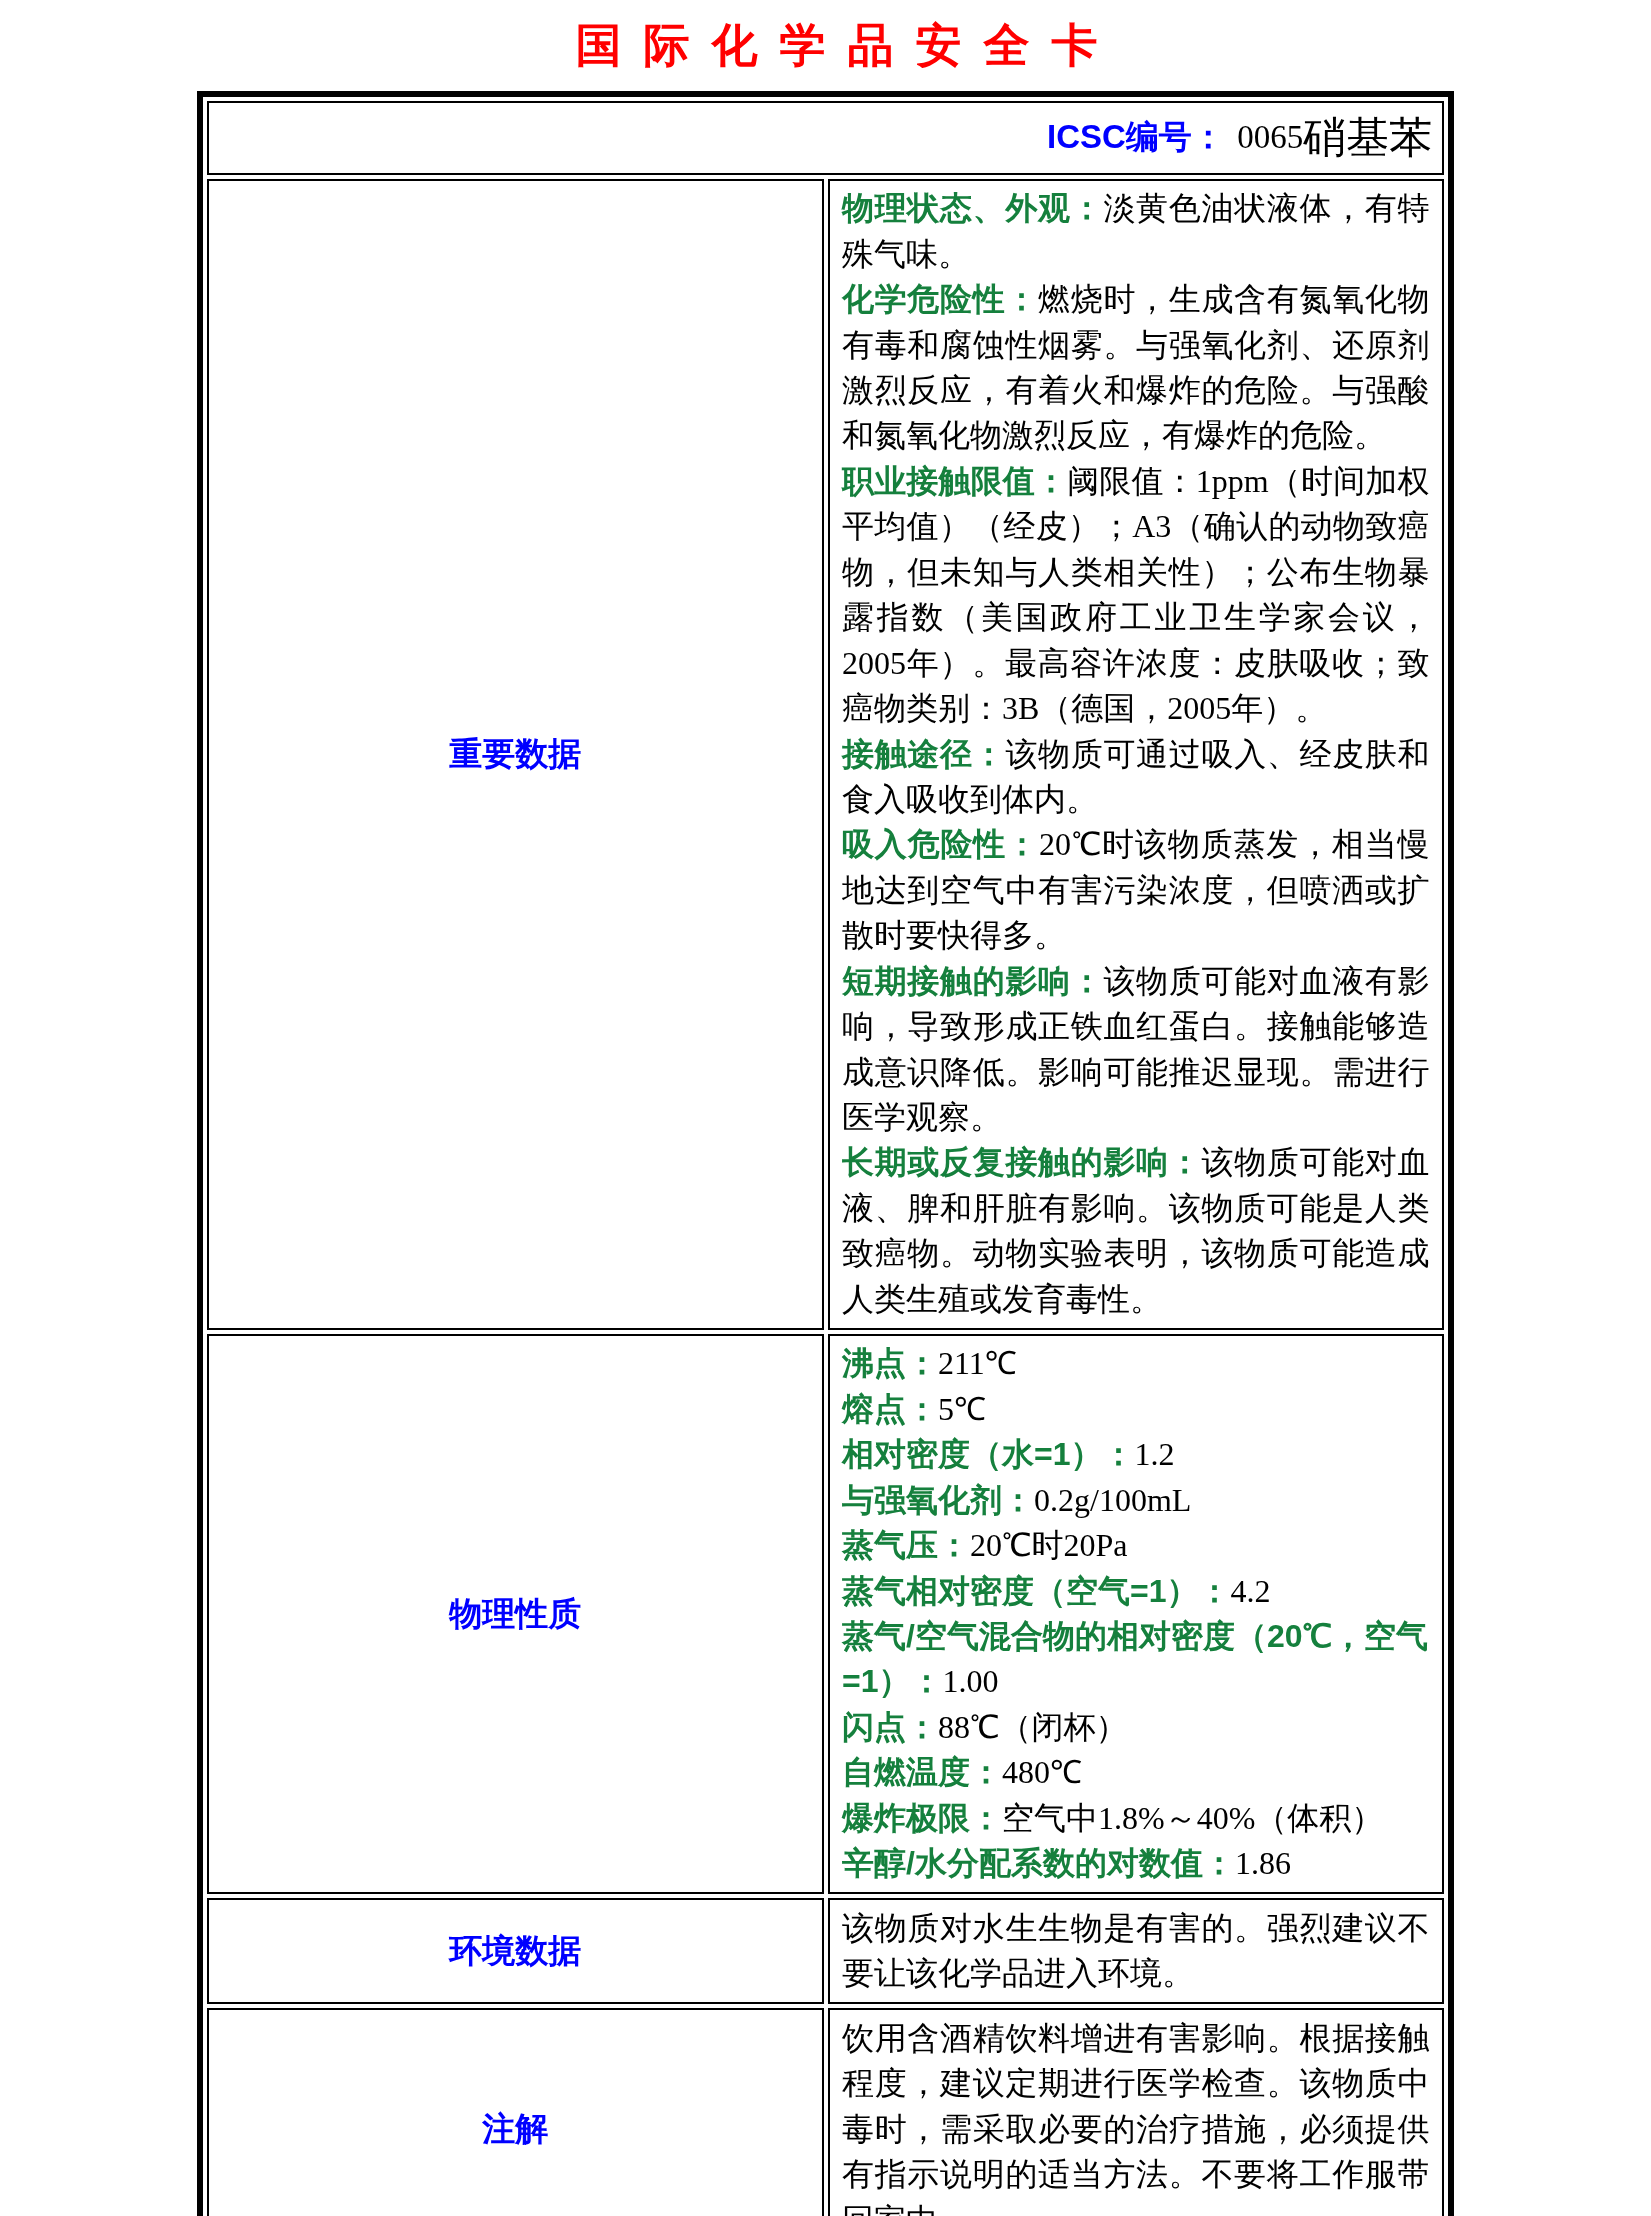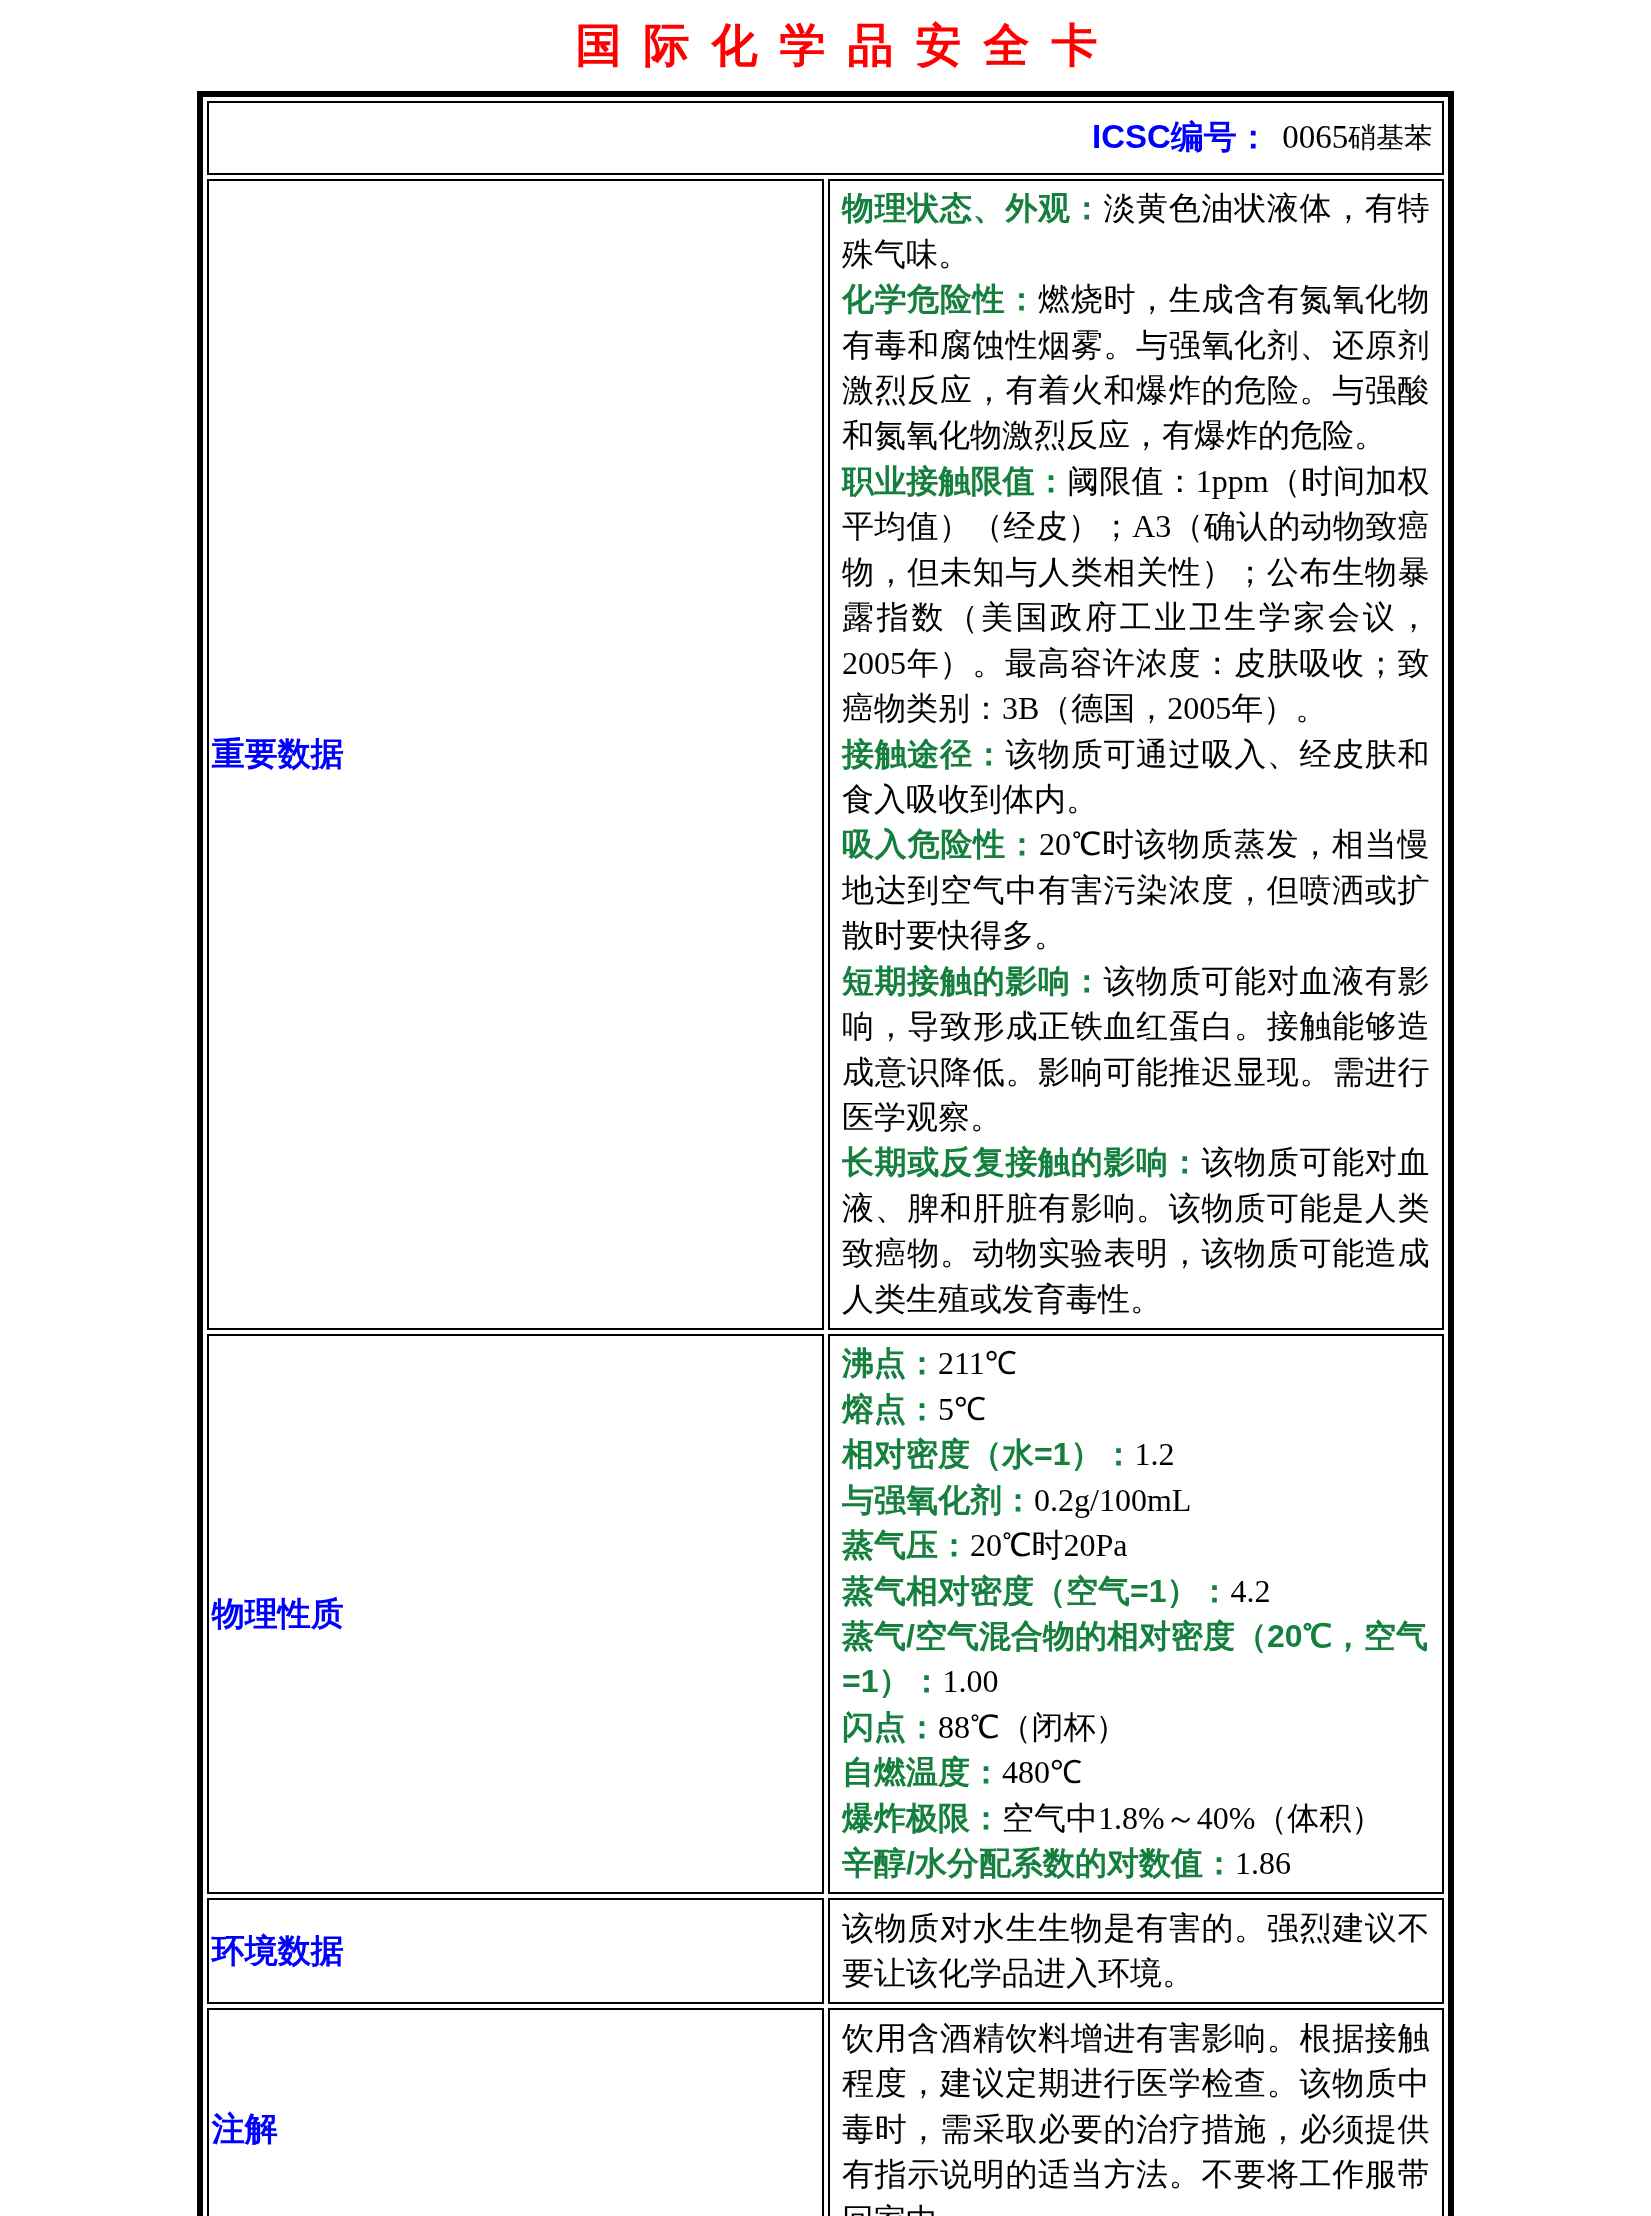--- a/index.html
+++ b/index.html
@@ -19,24 +19,24 @@
     border:6.3px solid #000; border-collapse:separate; border-spacing:4.9px;
     background:#fff;
   }
   td { border:2.1px solid #000; vertical-align:middle; background:#fff; }
 
   .header-cell { height:61px; padding:4.2px 9.7px; }
   .hdr-flex { display:flex; justify-content:flex-end; align-items:center; }
   .hdr-left { white-space:nowrap; }
   .hdr-label { color:#0000ff; font-family:"Liberation Sans", sans-serif; font-weight:bold; font-size:33px; }
   .hdr-num { font-size:33px; margin-left:12.5px; }
-  .hdr-chem { font-size:28px; }
+  .hdr-chem { font-size:43px; }
 
   td.label-cell {
-    width:175px; text-align:left; color:#0000ff;
+    width:175px; text-align:center; color:#0000ff;
     font-family:"Liberation Sans", sans-serif; font-weight:bold; font-size:33px;
     padding:2.8px;
   }
   td.content-cell {
     padding:5.6px 12.5px; font-size:32px; line-height:1.42; text-align:justify;
   }
   .para { margin:0; }
   .prop-line { margin:0; text-align:left; }
   .term { color:#15803d; font-family:"Liberation Sans", sans-serif; font-weight:bold; }
   .plain { color:#000; }

